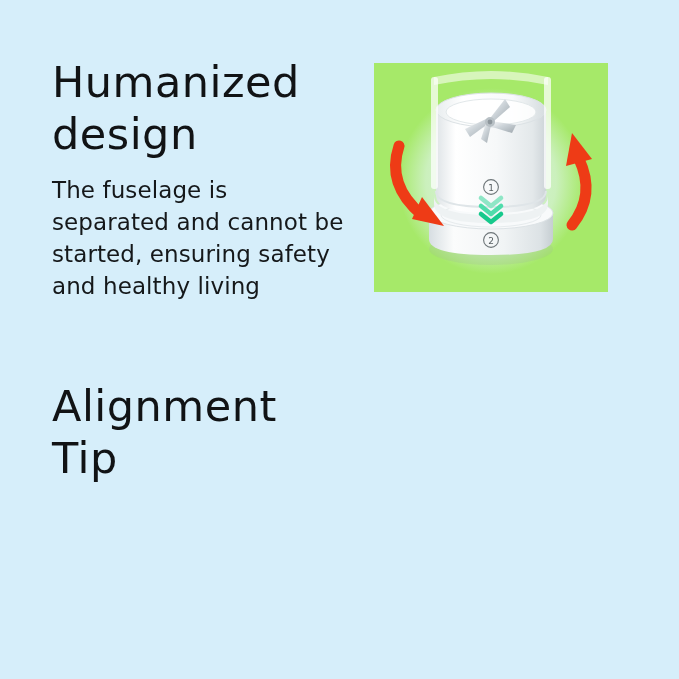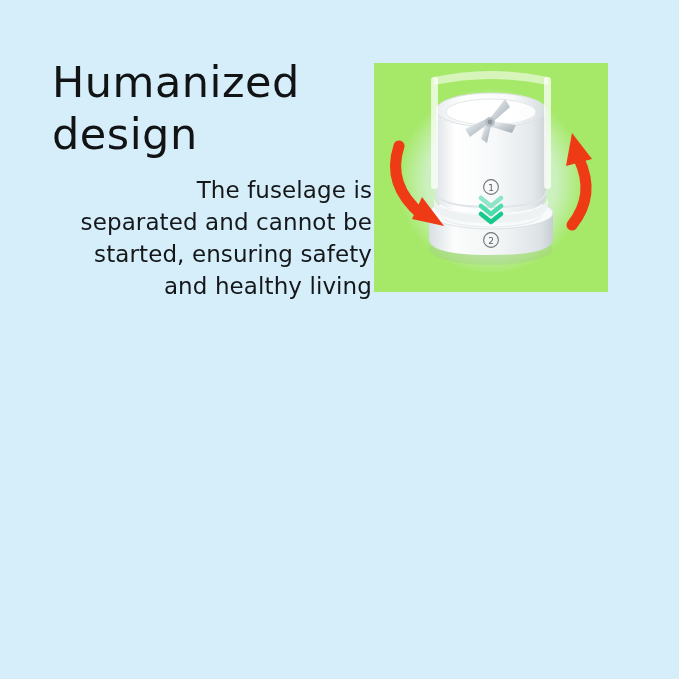--- a/index.html
+++ b/index.html
@@ -52,21 +52,20 @@
 
   .body-text {
     font-family: "DejaVu Sans", sans-serif;
     font-size: 23px;
     line-height: 32px;
     font-weight: 400;
     color: #15181a;
     letter-spacing: 0.1px;
     margin: 0;
     white-space: pre-line;
-    text-align: right;
   }
 
   
   .panel {
     position: absolute;
     background: #a6e969;
     overflow: hidden;
   }
   #panel-humanized {
     left: 374px;
@@ -190,17 +189,19 @@
           <path d="M198 162 Q222 132 205 96" fill="none" stroke="#ee3b16" stroke-width="11" stroke-linecap="round"></path>
           <path d="M198 70 L218 96 L192 103 Z" fill="#ee3b16"></path>
         </g>
       </svg>
     </div>
   </div>
 
   <div class="section" id="section-alignment">
 
     <div class="text-col">
+      <h1 class="heading">Alignment
+Tip</h1>
     </div>
 
   </div>
 
 </div>
 
 </body></html>

